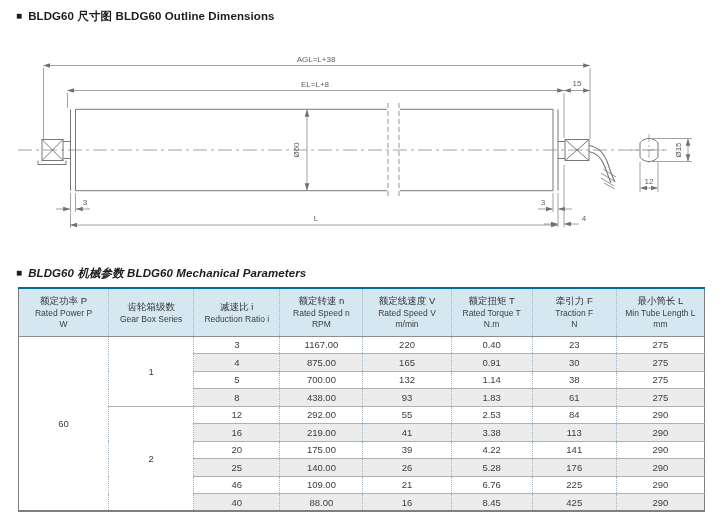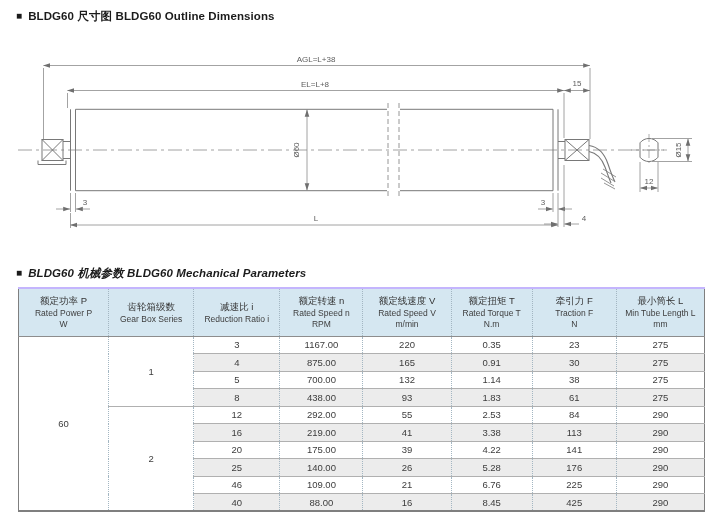--- a/index.html
+++ b/index.html
@@ -14,21 +14,21 @@
   }
   *{box-sizing:border-box;margin:0;padding:0;}
   body{background:#ffffff;font-family:"Liberation Sans","DejaVu Sans",sans-serif;}
   .page{position:relative;width:723px;height:528px;background:#fff;overflow:hidden;}
   .sec-title{position:absolute;left:16px;font-size:11.5px;font-weight:bold;color:var(--ink);letter-spacing:.1px;}
   .sec-title .sq{display:inline-block;margin-right:6px;font-size:10px;position:relative;top:-1px;}
   #title1{top:9px;}
   #title2{top:266px;font-style:italic;}
   #drawing{position:absolute;left:0;top:45px;}
   #params{position:absolute;left:18px;top:287px;border-collapse:collapse;table-layout:fixed;width:687px;
-          border:1.5px solid var(--table-border);border-top:2px solid #c4b5fd;border-bottom:2px solid var(--table-border);}
+          border:1.5px solid var(--table-border);border-top:2px solid #0369a1;border-bottom:2px solid var(--table-border);}
   #params th,#params td{border-left:1px dotted var(--dot-line);text-align:center;vertical-align:middle;color:#3c3c3c;}
   #params th{background:var(--header-bg);font-weight:normal;padding:4px 2px;border-bottom:1px solid #8d8d8d;height:48px;}
   #params th .h-zh{display:block;font-size:9.5px;line-height:14px;color:#333;}
   #params th .h-en{display:block;font-size:8.5px;line-height:11px;color:#3d3d3d;}
   #params th .h-unit{display:block;font-size:8.5px;line-height:11px;color:#3d3d3d;}
   #params td{font-size:9.5px;height:17.5px;border-top:1px solid var(--row-line);padding:0 2px;background:#fff;}
   #params tr.alt td{background:var(--alt-row);}
   #params td.merged{background:#fff;}
   svg text{font-family:"Liberation Sans","DejaVu Sans",sans-serif;font-size:8px;fill:var(--dim-text);}
 </style>
@@ -215,21 +215,21 @@
         </th>
       </tr>
     </thead>
     <tbody>
         <tr>
           <td rowspan="10" class="merged">60</td>
           <td rowspan="4" class="merged">1</td>
           <td>3</td>
           <td>1167.00</td>
           <td>220</td>
-          <td>0.35</td>
+          <td>0.40</td>
           <td>23</td>
           <td>275</td>
         </tr>
         <tr class="alt">
           <td>4</td>
           <td>875.00</td>
           <td>165</td>
           <td>0.91</td>
           <td>30</td>
           <td>275</td>

